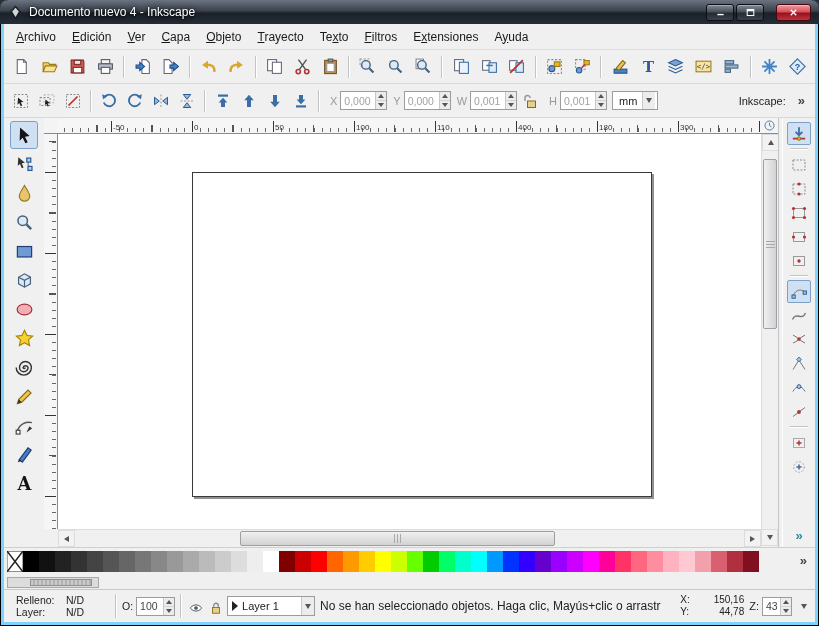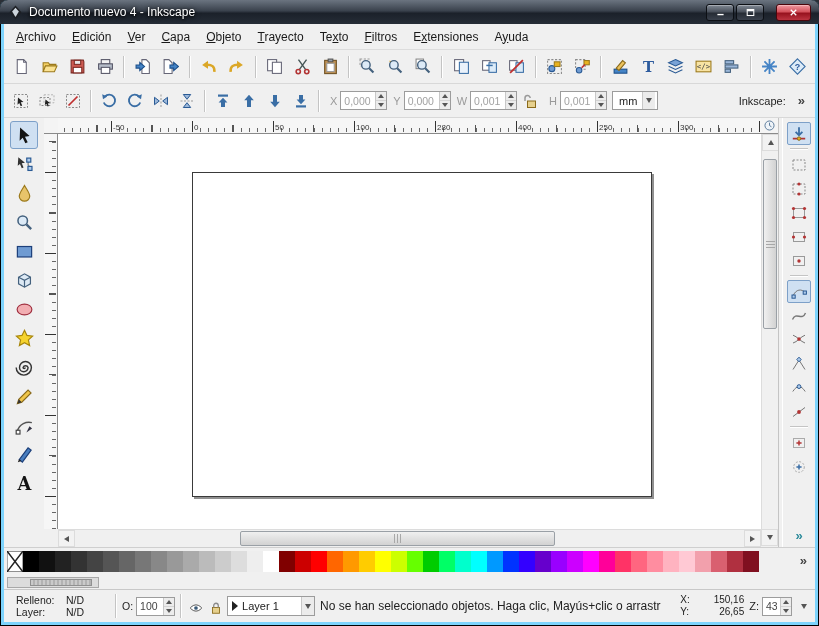--- a/index.html
+++ b/index.html
@@ -650,23 +650,23 @@
         <div class="ruler-row">
           <div class="ruler-corner"></div>
           <div class="hruler" id="hruler">
             <div class="ticks minor"></div>
             <div class="ticks mid"></div>
             <div class="ticks major"></div>
           <span class="rlabel" style="left: 55px;">-50</span>
               <span class="rlabel" style="left: 136px;">0</span>
               <span class="rlabel" style="left: 217px;">50</span>
               <span class="rlabel" style="left: 298px;">100</span>
-              <span class="rlabel" style="left: 379px;">280</span>
+              <span class="rlabel" style="left: 379px;">110</span>
               <span class="rlabel" style="left: 460px;">400</span>
-              <span class="rlabel" style="left: 541px;">250</span>
+              <span class="rlabel" style="left: 541px;">180</span>
               <span class="rlabel" style="left: 622px;">300</span>
             </div>
           <div class="ruler-end">
             <span class="icon" id="ruler-end-icon">
                 <svg viewBox="0 0 16 16">
                   <circle cx="8" cy="8" r="5.6" fill="#eef3f8" stroke="#5a7a9a" stroke-width="1.2"></circle>
                   <path d="M8 4.5V8l2.4 1.6" fill="none" stroke="#5a7a9a" stroke-width="1.2"></path>
                 </svg>
               </span>
           </div>
@@ -949,21 +949,21 @@
         </div>
       </div>
       <div class="message">No se han seleccionado objetos. Haga clic, Mayús+clic o arrastr</div>
       <div class="coords">
         <div class="coord-row">
           <span>X:</span>
           <span>150,16</span>
         </div>
         <div class="coord-row">
           <span>Y:</span>
-          <span>26,65</span>
+          <span>44,78</span>
         </div>
       </div>
       <div class="zoom-block">
         <span>Z:</span>
         <span id="zoom-spin"><div class="spinbox">
               <input value="43%" style="width: 17px;">
               <div class="spin-arrows">
                 <div class="spin-up"></div>
                 <div class="spin-down"></div>
               </div>

